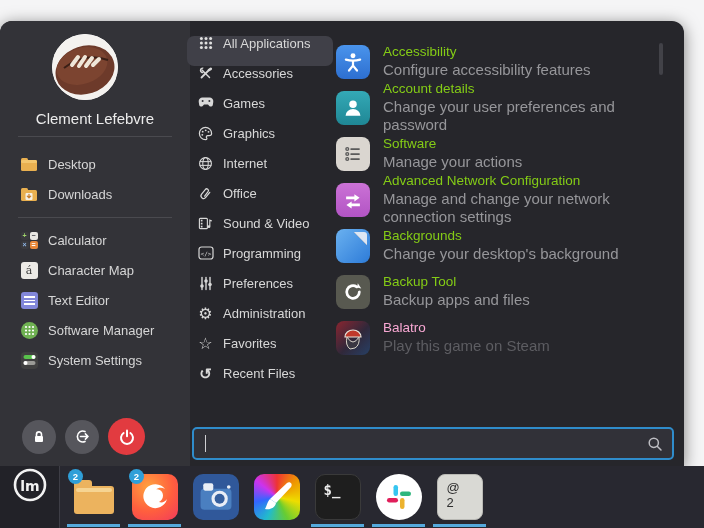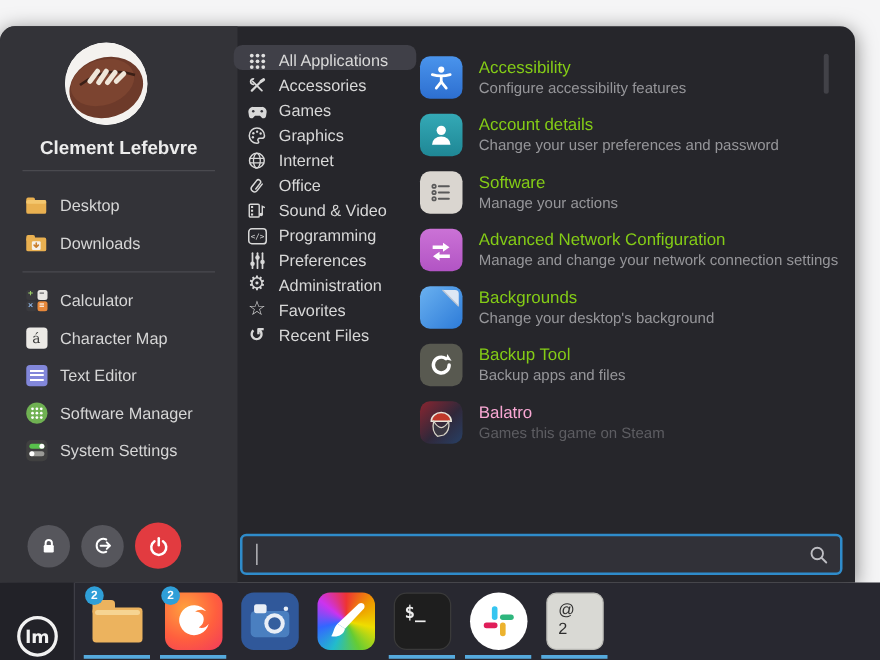--- a/index.html
+++ b/index.html
@@ -4,21 +4,21 @@
 <style>
   html,body{margin:0;padding:0}
   body{width:704px;height:528px;background:#f5f5f6;font-family:"Liberation Sans",sans-serif;position:relative;overflow:hidden}
 
   
   .menu{position:absolute;left:0;top:21px;width:684px;height:445px;background:#26262b;border-radius:12px 12px 0 0;box-shadow:0 3px 16px rgba(0,0,0,.5)}
 
   
   .sidebar{position:absolute;left:0;top:0;bottom:0;width:190px;background:#333338;border-radius:12px 0 0 0}
   .avatar{position:absolute;left:52px;top:13px;width:66px;height:66px;border-radius:50%;overflow:hidden;background:#fff}
-  .user-name{position:absolute;left:0;top:89px;width:190px;text-align:center;color:#ececec;font-size:15px;font-weight:bold}
+  .user-name{position:absolute;left:0;top:89px;width:190px;text-align:center;color:#ececec;font-size:15px;font-weight:normal}
   .sep{position:absolute;left:18px;width:154px;height:1px;background:#4a4a4f}
   .side-row{position:absolute;left:12px;width:168px;height:28px;display:flex;align-items:center;gap:10px;padding-left:8px;color:#d6d6d6;font-size:13px;border-radius:5px;cursor:default}
   .side-ico{width:18px;height:18px;flex:none;display:flex;align-items:center;justify-content:center}
 
   
   .calc-grid{width:17px;height:17px;display:grid;grid-template-columns:8px 8px;grid-template-rows:8px 8px;gap:1px}
   .calc-grid div{border-radius:2px;font-size:7px;font-weight:bold;display:flex;align-items:center;justify-content:center;line-height:1}
   .calc-plus{background:#3a3a3e;color:#9fd36a}
   .calc-minus{background:#e9e7e3;color:#44444a}
   .calc-times{background:#3a3a3e;color:#8fb6e8}
@@ -28,52 +28,52 @@
   .textedit i{display:block;width:11px;height:9px;background:repeating-linear-gradient(#fff 0 1.5px,transparent 1.5px 3.5px)}
   .softmgr{width:17px;height:17px;border-radius:50%;background:#6fb152;display:flex;align-items:center;justify-content:center}
   .sysset{width:17px;height:17px;border-radius:4px;background:#404040;display:flex;align-items:center;justify-content:center}
 
   .session{position:absolute;left:22px;bottom:11px;display:flex;gap:9px;align-items:center}
   .circle-btn{width:34px;height:34px;border-radius:50%;background:#56565c;display:flex;align-items:center;justify-content:center;cursor:default}
   .circle-btn.power{width:37px;height:37px;background:#e23b40}
 
   
   .cats{position:absolute;left:187px;top:15px;width:146px}
-  .cat-row{height:20px;display:flex;align-items:flex-end;gap:9px;padding:0 10px;color:#d8d8d8;font-size:13px;border-radius:7px;cursor:default;white-space:nowrap}
+  .cat-row{height:30px;display:flex;align-items:flex-start;gap:9px;padding:0 10px;color:#d8d8d8;font-size:13px;border-radius:7px;cursor:default;white-space:nowrap}
   .cat-row.selected{background:#404048}
   .cat-ico{width:17px;flex:none;display:flex;justify-content:center;align-items:center;color:#d8d8d8}
   .glyph{font-size:15px;line-height:1;color:#d8d8d8}
 
   
   .apps{position:absolute;left:336px;top:18px;width:338px}
   .app-row{height:46px;display:flex;align-items:center;gap:13px;cursor:default}
   .app-ico{width:34px;height:34px;border-radius:8px;flex:none;display:flex;align-items:center;justify-content:center;overflow:hidden}
   .app-txt{display:flex;flex-direction:column;gap:1px;min-width:0}
   .app-title{font-size:13.5px;color:#84cc16;line-height:1.1}
-  .app-desc{font-size:12px;color:#96969a;line-height:1.2}
+  .app-desc{font-size:15px;color:#96969a;line-height:1.2}
   .app-row.faded .app-title{color:#f9a8d4}
   .app-row.faded .app-desc{color:#5d5d62}
   .ico-accessibility{background:linear-gradient(#4a94ec,#2d6fd0)}
   .ico-account{background:linear-gradient(#34a9b6,#1f8795)}
   .ico-actions{background:#dad6d0}
   .ico-network{background:linear-gradient(#cb72d6,#b254c4)}
   .ico-applets{background:linear-gradient(#5aa7ea,#2f7cd8)}
   .ico-backgrounds{background:linear-gradient(135deg,#6ab1f0,#2d7bd8)}
   .ico-backup{background:#585950}
   .ico-balatro{background:linear-gradient(135deg,#8a2530,#30283a 55%,#274066)}
   .scrollthumb{position:absolute;left:659px;top:22px;width:4px;height:32px;background:#424248;border-radius:2px}
 
   
   .search{position:absolute;left:192px;top:406px;width:482px;height:33px;background:#313138;border:2px solid #2f8ccb;border-radius:5px;box-sizing:border-box}
   .caret{position:absolute;left:11px;top:6px;width:1px;height:17px;background:#cfcfd3}
   .mag{position:absolute;right:9px;top:7px}
 
   
   .taskbar{position:absolute;left:0;top:466px;width:704px;height:62px;background:#282830}
-  .mintbtn{position:absolute;left:0;top:0;width:59px;height:62px;background:#222228;border-right:1px solid #3e3e46;display:flex;align-items:flex-end;justify-content:center;cursor:default}
+  .mintbtn{position:absolute;left:0;top:0;width:59px;height:62px;background:#222228;border-right:1px solid #3e3e46;display:flex;align-items:flex-start;justify-content:center;cursor:default}
   .launchers{position:absolute;left:63px;top:0;display:flex}
   .launcher{width:61px;height:62px;position:relative;display:flex;align-items:center;justify-content:center;cursor:default}
   .runline{position:absolute;bottom:1px;left:4px;right:4px;height:3px;background:#55aadd}
   .badge{position:absolute;left:5px;top:3px;width:15px;height:15px;border-radius:50%;background:#2f9fd8;color:#fff;font-size:9.5px;font-weight:bold;display:flex;align-items:center;justify-content:center;z-index:2}
   .tb-ico{width:46px;height:46px;border-radius:10px;display:flex;align-items:center;justify-content:center;overflow:hidden}
   .tb-firefox{background:radial-gradient(circle at 35% 28%,#ffa13e,#ff5f3e 55%,#f23b5b)}
   .tb-camera{background:#30589a}
   .tb-paint{background:conic-gradient(#e33,#e90,#ed0,#6c3,#2bc,#36f,#c3e,#e33)}
   .tb-terminal{background:#1e1e1e;border:1px solid #3a3a3a;box-sizing:border-box;align-items:flex-start;justify-content:flex-start}
   .tb-terminal span{font-family:"DejaVu Sans Mono",monospace;font-size:14px;font-weight:bold;color:#eee;padding:7px 0 0 8px}
@@ -429,21 +429,21 @@
     </div>
     <div class="app-row faded">
       <span class="app-ico ico-balatro">
           <svg width="34" height="34" viewBox="0 0 34 34">
             <path d="M9 16 a8 7 0 0 1 16 0 z" fill="#c0392b" stroke="#e8e4da" stroke-width="1.2"></path>
             <path d="M11 16 q6 10 12 0 q1 8 -4 11 l-5 1 q-5 -4 -3-12z" fill="#3a3742" stroke="#d8d4c8" stroke-width="1"></path>
           </svg>
         </span>
       <span class="app-txt">
           <span class="app-title">Balatro</span>
-          <span class="app-desc">Games this game on Steam</span>
+          <span class="app-desc">Play this game on Steam</span>
         </span>
     </div>
   </div>
   <div class="scrollthumb"></div>
 
   <div class="search">
     <div class="caret"></div>
     <span class="mag">
       <svg width="16" height="16" viewBox="0 0 16 16">
           <circle cx="6.8" cy="6.8" r="4.6" stroke="#bdbdc2" stroke-width="1.5" fill="none"></circle>

